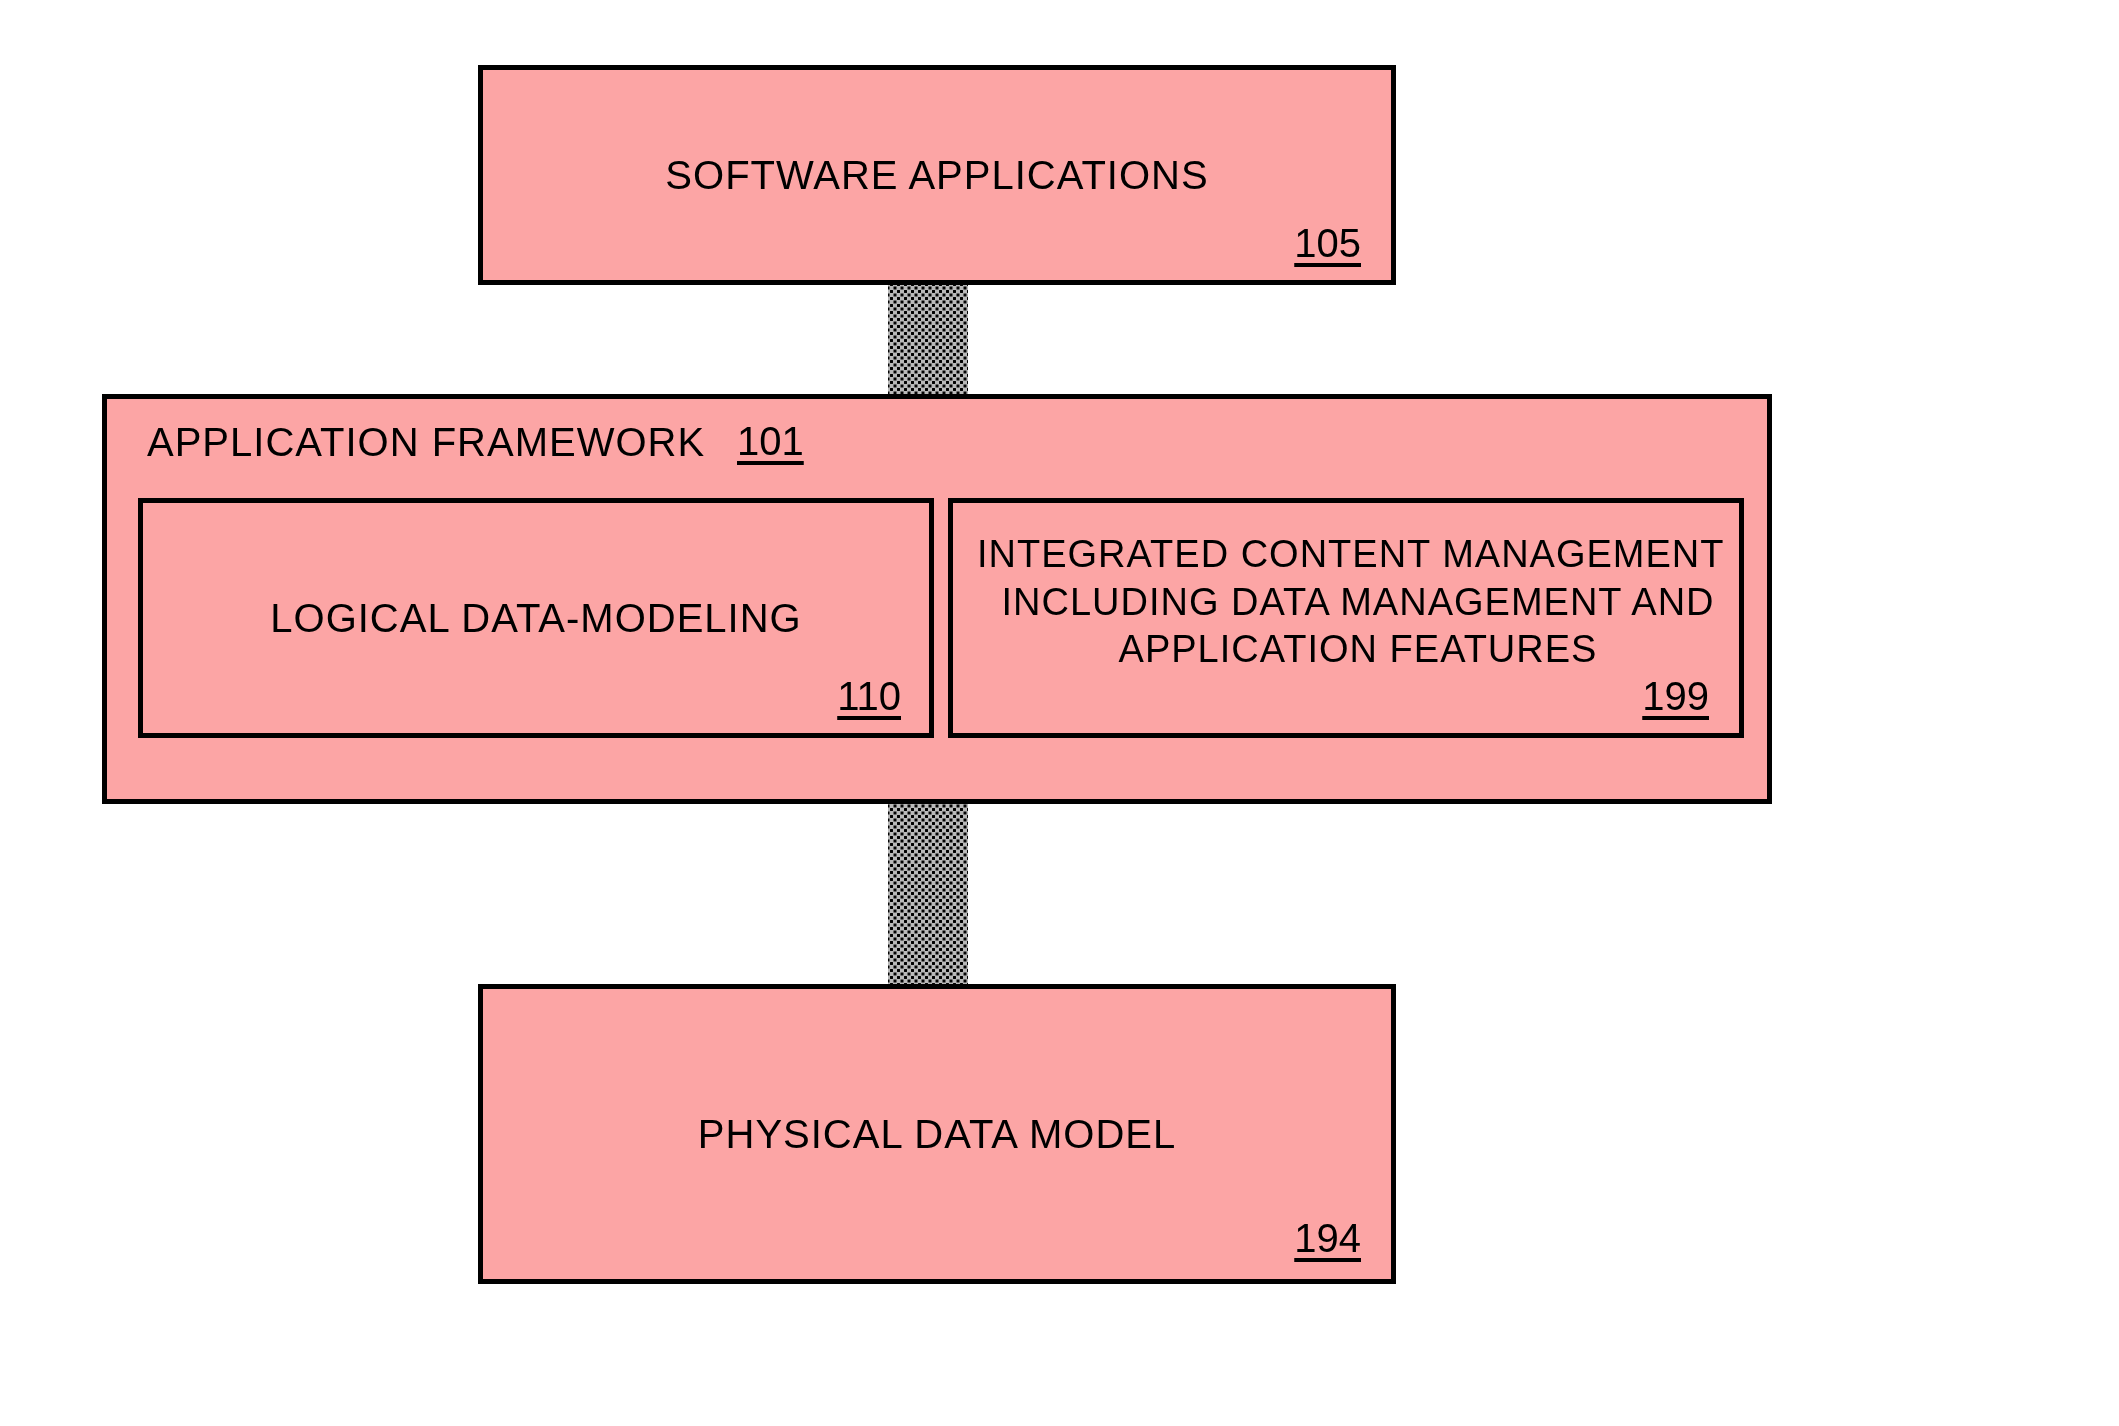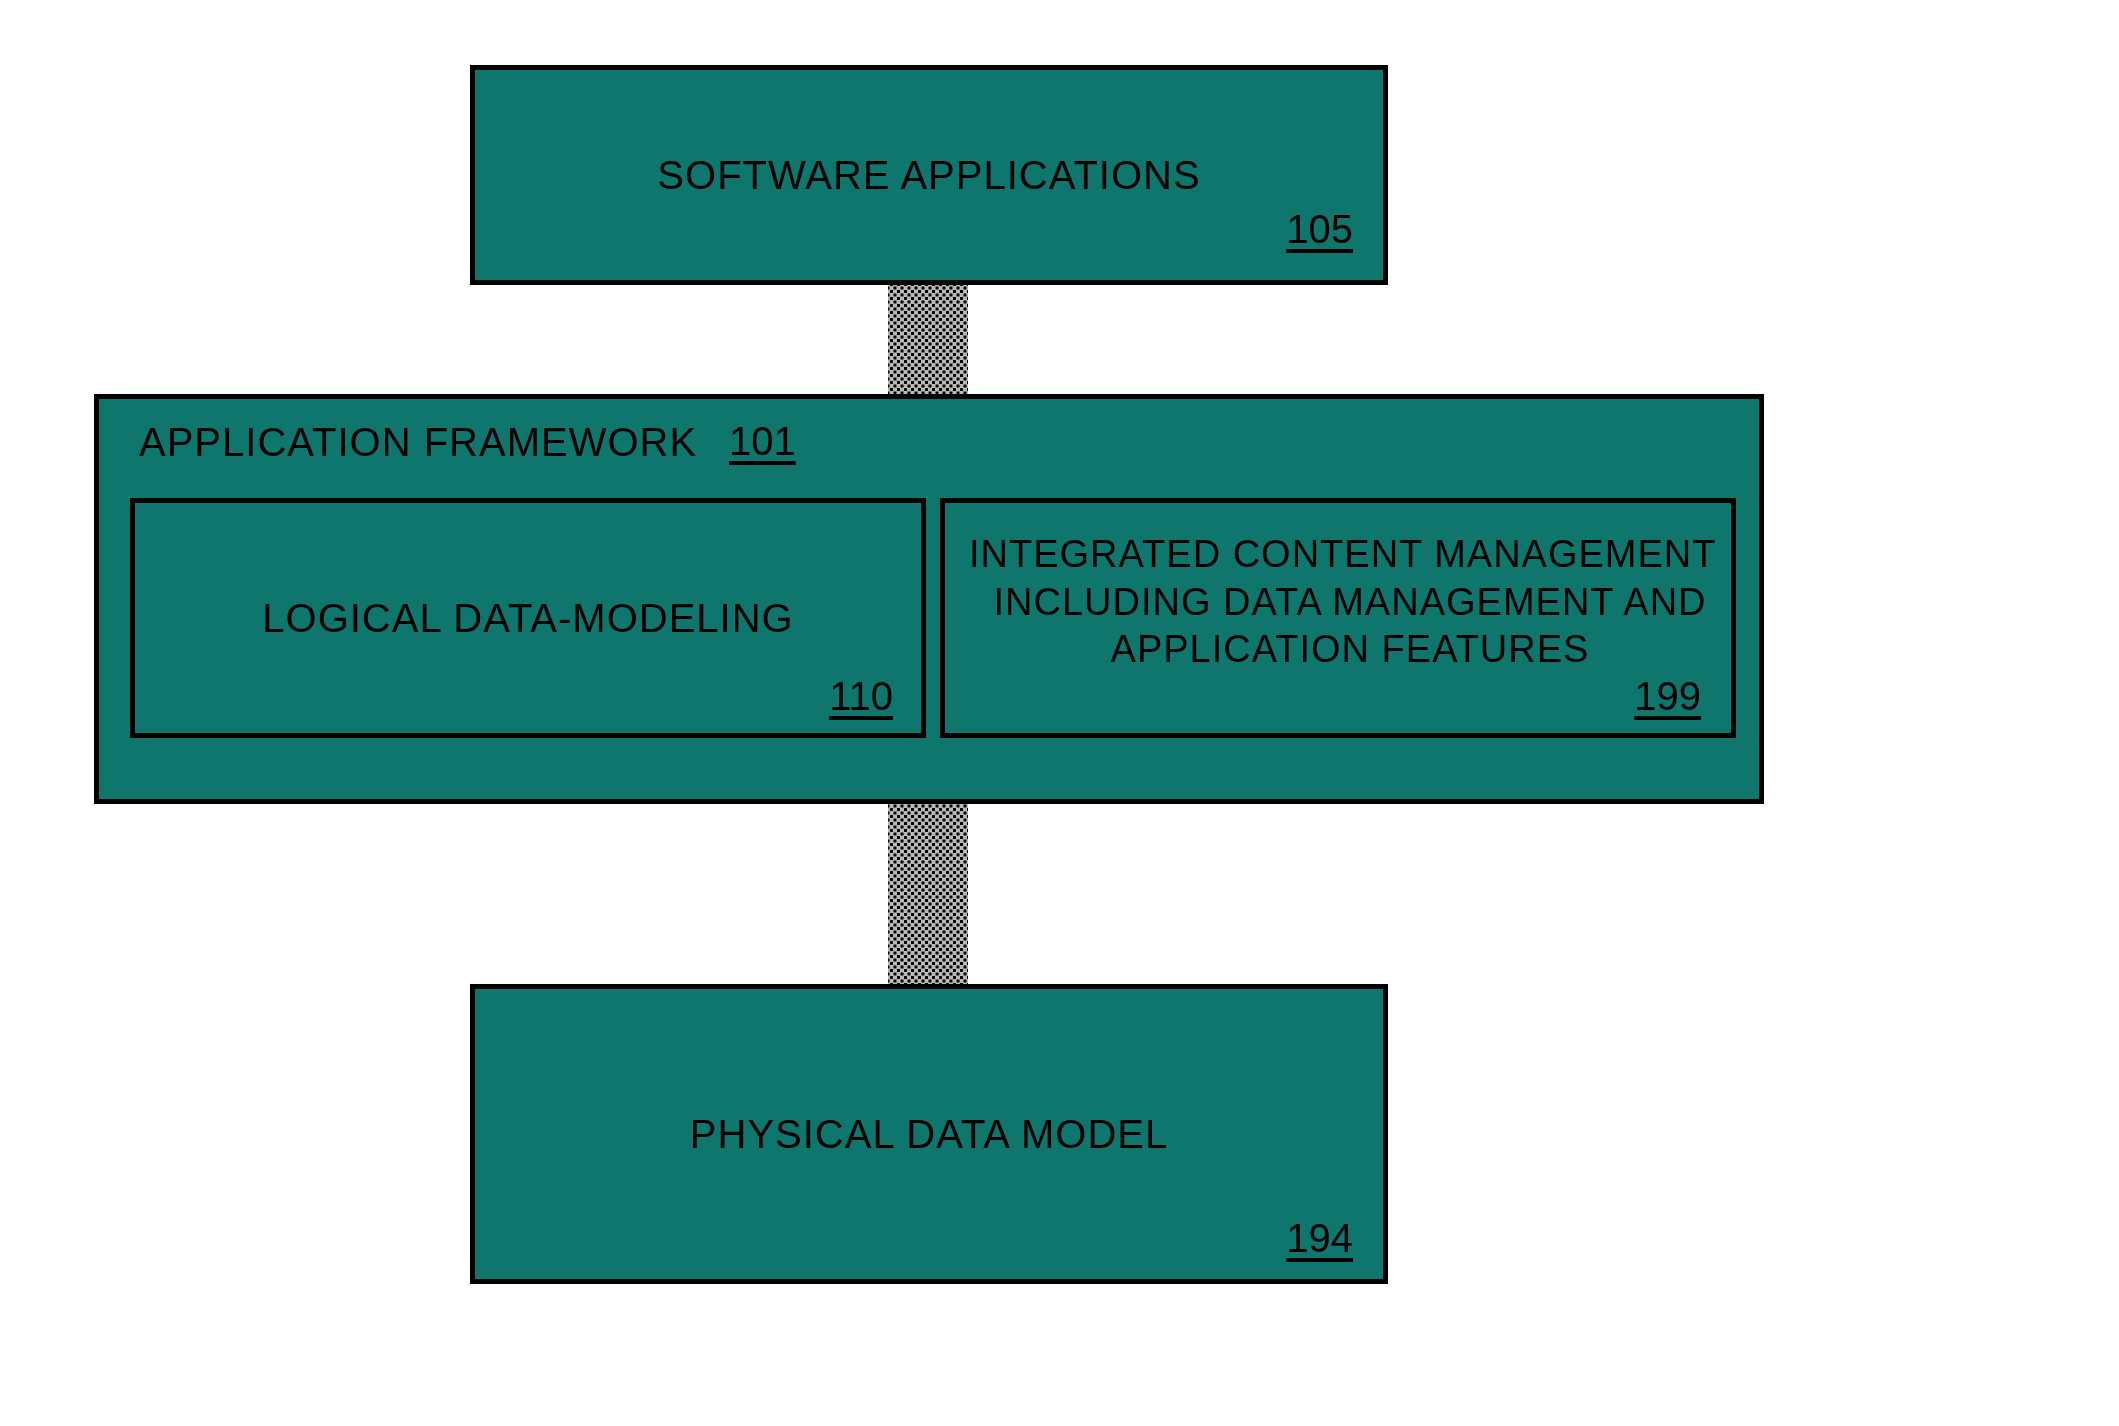--- a/index.html
+++ b/index.html
@@ -11,22 +11,23 @@
     font-family: Arial, Helvetica, sans-serif;
   }
   .canvas {
     position: relative;
     width: 2119px;
     height: 1426px;
   }
   .box {
     position: absolute;
     border: 5px solid #000;
-    background: #0f766e;
+    background: #fca5a5;
     box-sizing: border-box;
+    margin-left: 8px;
   }
   .label {
     position: absolute;
     font-size: 40px;
     letter-spacing: 1px;
     color: #000;
     text-align: center;
     line-height: 1.25;
     white-space: pre;
   }
@@ -53,21 +54,21 @@
 </style>
 </head>
 <body>
 
 <div class="canvas">
 
   <div class="connector" style="left:888px; top:260px; width:80px; height:780px;"></div>
 
   <div class="box z2" style="left:470px; top:65px; width:918px; height:220px;">
     <div class="label" style="left:0; right:0; top:80px;">SOFTWARE APPLICATIONS</div>
-    <div class="refnum" style="right:30px; bottom:28px;text-align:right;">105</div>
+    <div class="refnum" style="right:30px; bottom:14px;text-align:right;">105</div>
   </div>
 
   <div class="box z1" style="left:94px; top:394px; width:1670px; height:410px;">
     <div class="label" style="left:40px; top:18px; text-align:left;">APPLICATION FRAMEWORK</div>
     <div class="refnum" style="left:630px; top:20px;">101</div>
   </div>
 
   <div class="box z3" style="left:130px; top:498px; width:796px; height:240px;">
     <div class="label" style="left:0; right:0; top:90px;">LOGICAL DATA-MODELING</div>
     <div class="refnum" style="right:28px; bottom:14px;text-align:right;">110</div>

